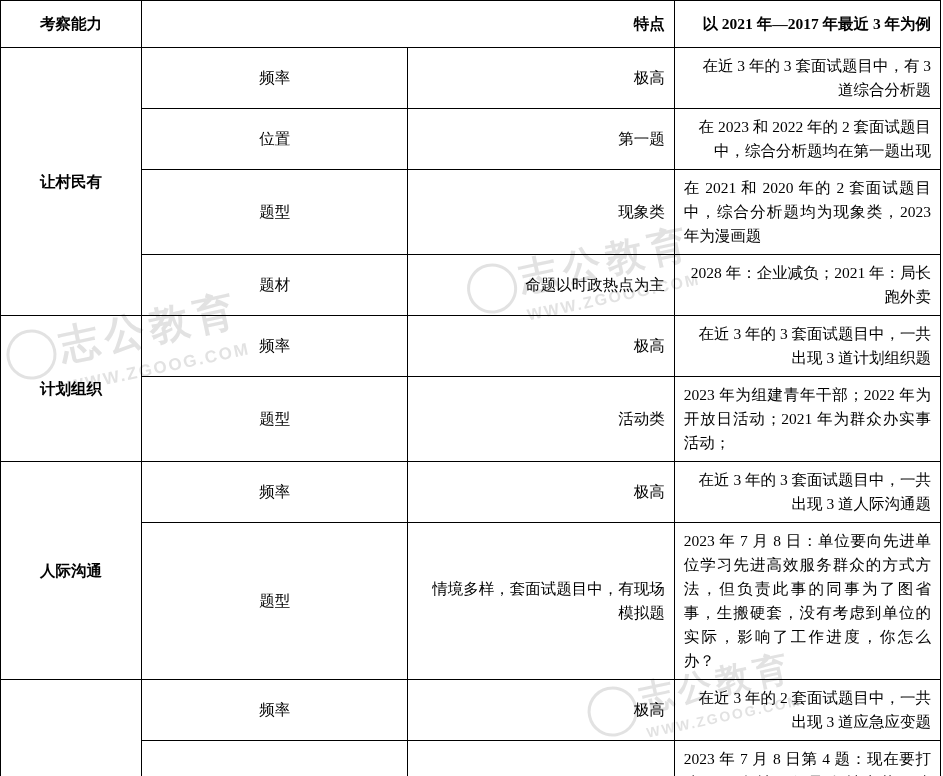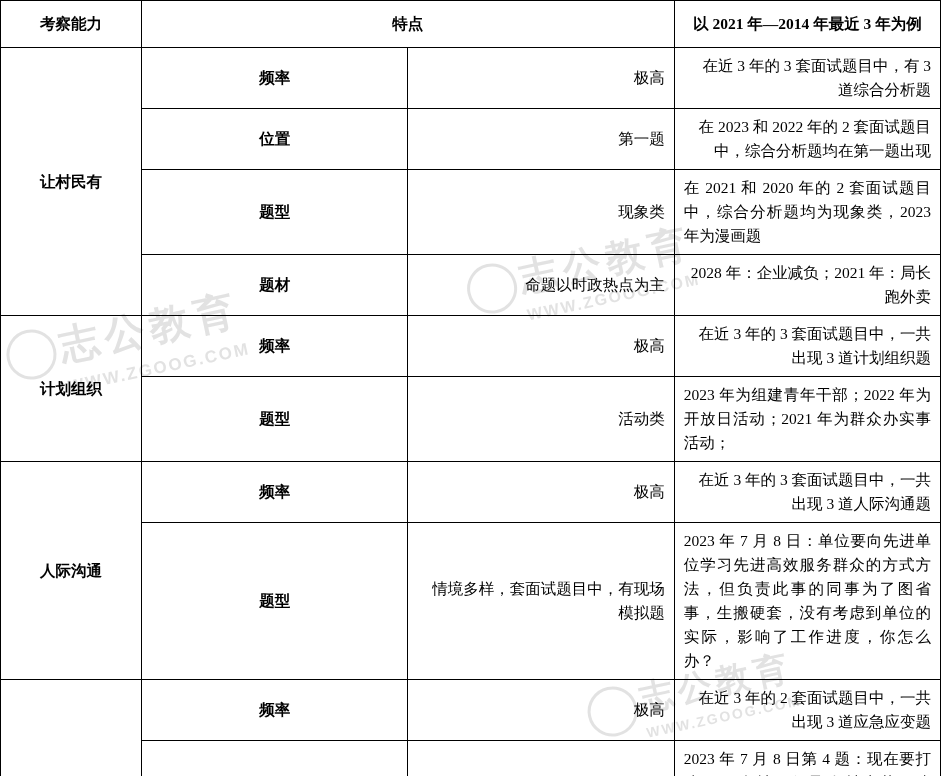--- a/index.html
+++ b/index.html
@@ -88,35 +88,35 @@
   }
   table.main td, table.main th {
     border: 1px solid #000000;
     padding: 6px 9px;
     vertical-align: middle;
     font-size: 15.5px;
     line-height: 1.55;
     background: transparent;
   }
   .hdr {
-    text-align: center;
+    text-align: right;
     font-weight: bold;
     font-size: 16.5px;
     height: 34px;
     padding: 4px 6px;
   }
   .cap-cell {
     text-align: center;
     font-weight: bold;
     font-size: 17px;
     width: 122px;
   }
   .feat-cell {
     text-align: center;
-    font-weight: bold;
+    font-weight: normal;
     width: 72px;
     white-space: nowrap;
   }
   .val-cell {
     width: 148px;
     text-align: right;
   }
   .ex-cell {
     text-align: right;
   }
@@ -143,21 +143,21 @@
     <span class="wm-ring"></span>
     <span>志公教育</span>
     <span class="sub">WWW.ZGOOG.COM</span>
   </div>
 
   <table class="main">
     <thead>
       <tr>
         <th class="hdr cap-cell">考察能力</th>
         <th class="hdr" colspan="2">特点</th>
-        <th class="hdr">以 2021 年—2014 年最近 3 年为例</th>
+        <th class="hdr">以 2021 年—2017 年最近 3 年为例</th>
       </tr>
     </thead>
     <tbody>
 
       <tr>
         <td class="cap-cell" rowspan="4">让村民有</td>
         <td class="feat-cell">频率</td>
         <td class="val-cell">极高</td>
         <td class="ex-cell">在近 3 年的 3 套面试题目中，有 3 道综合分析题</td>
       </tr>

